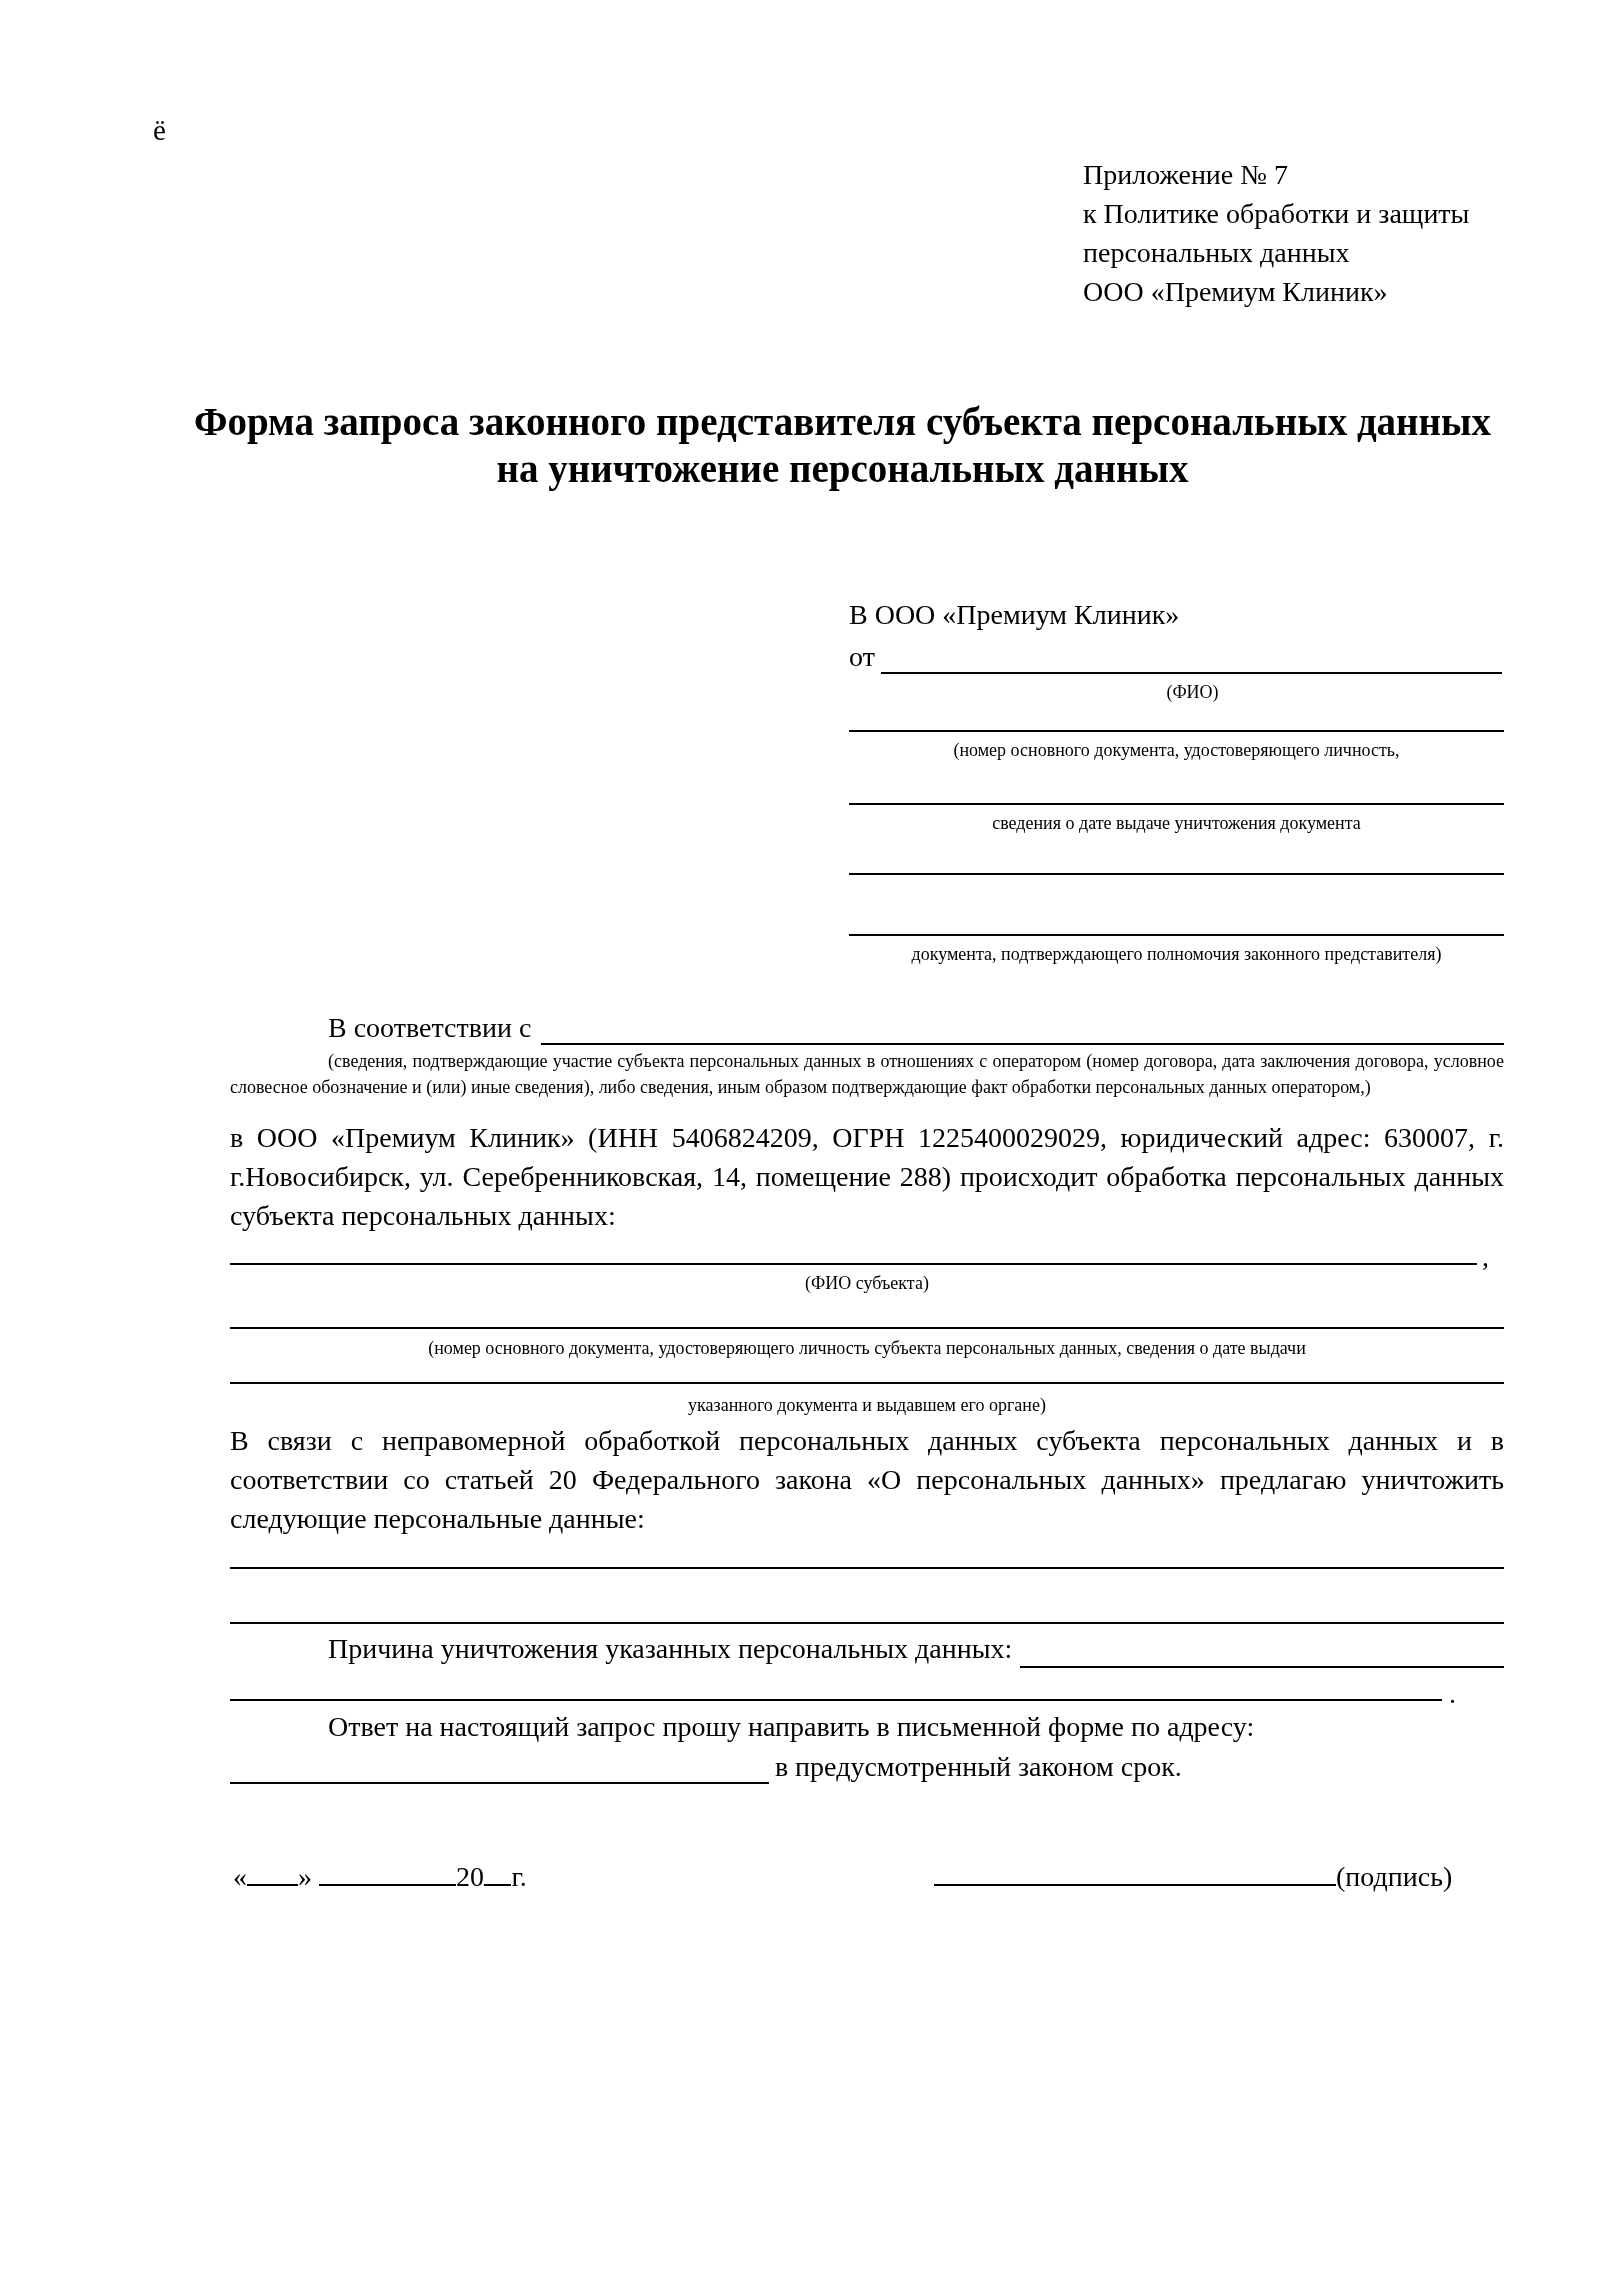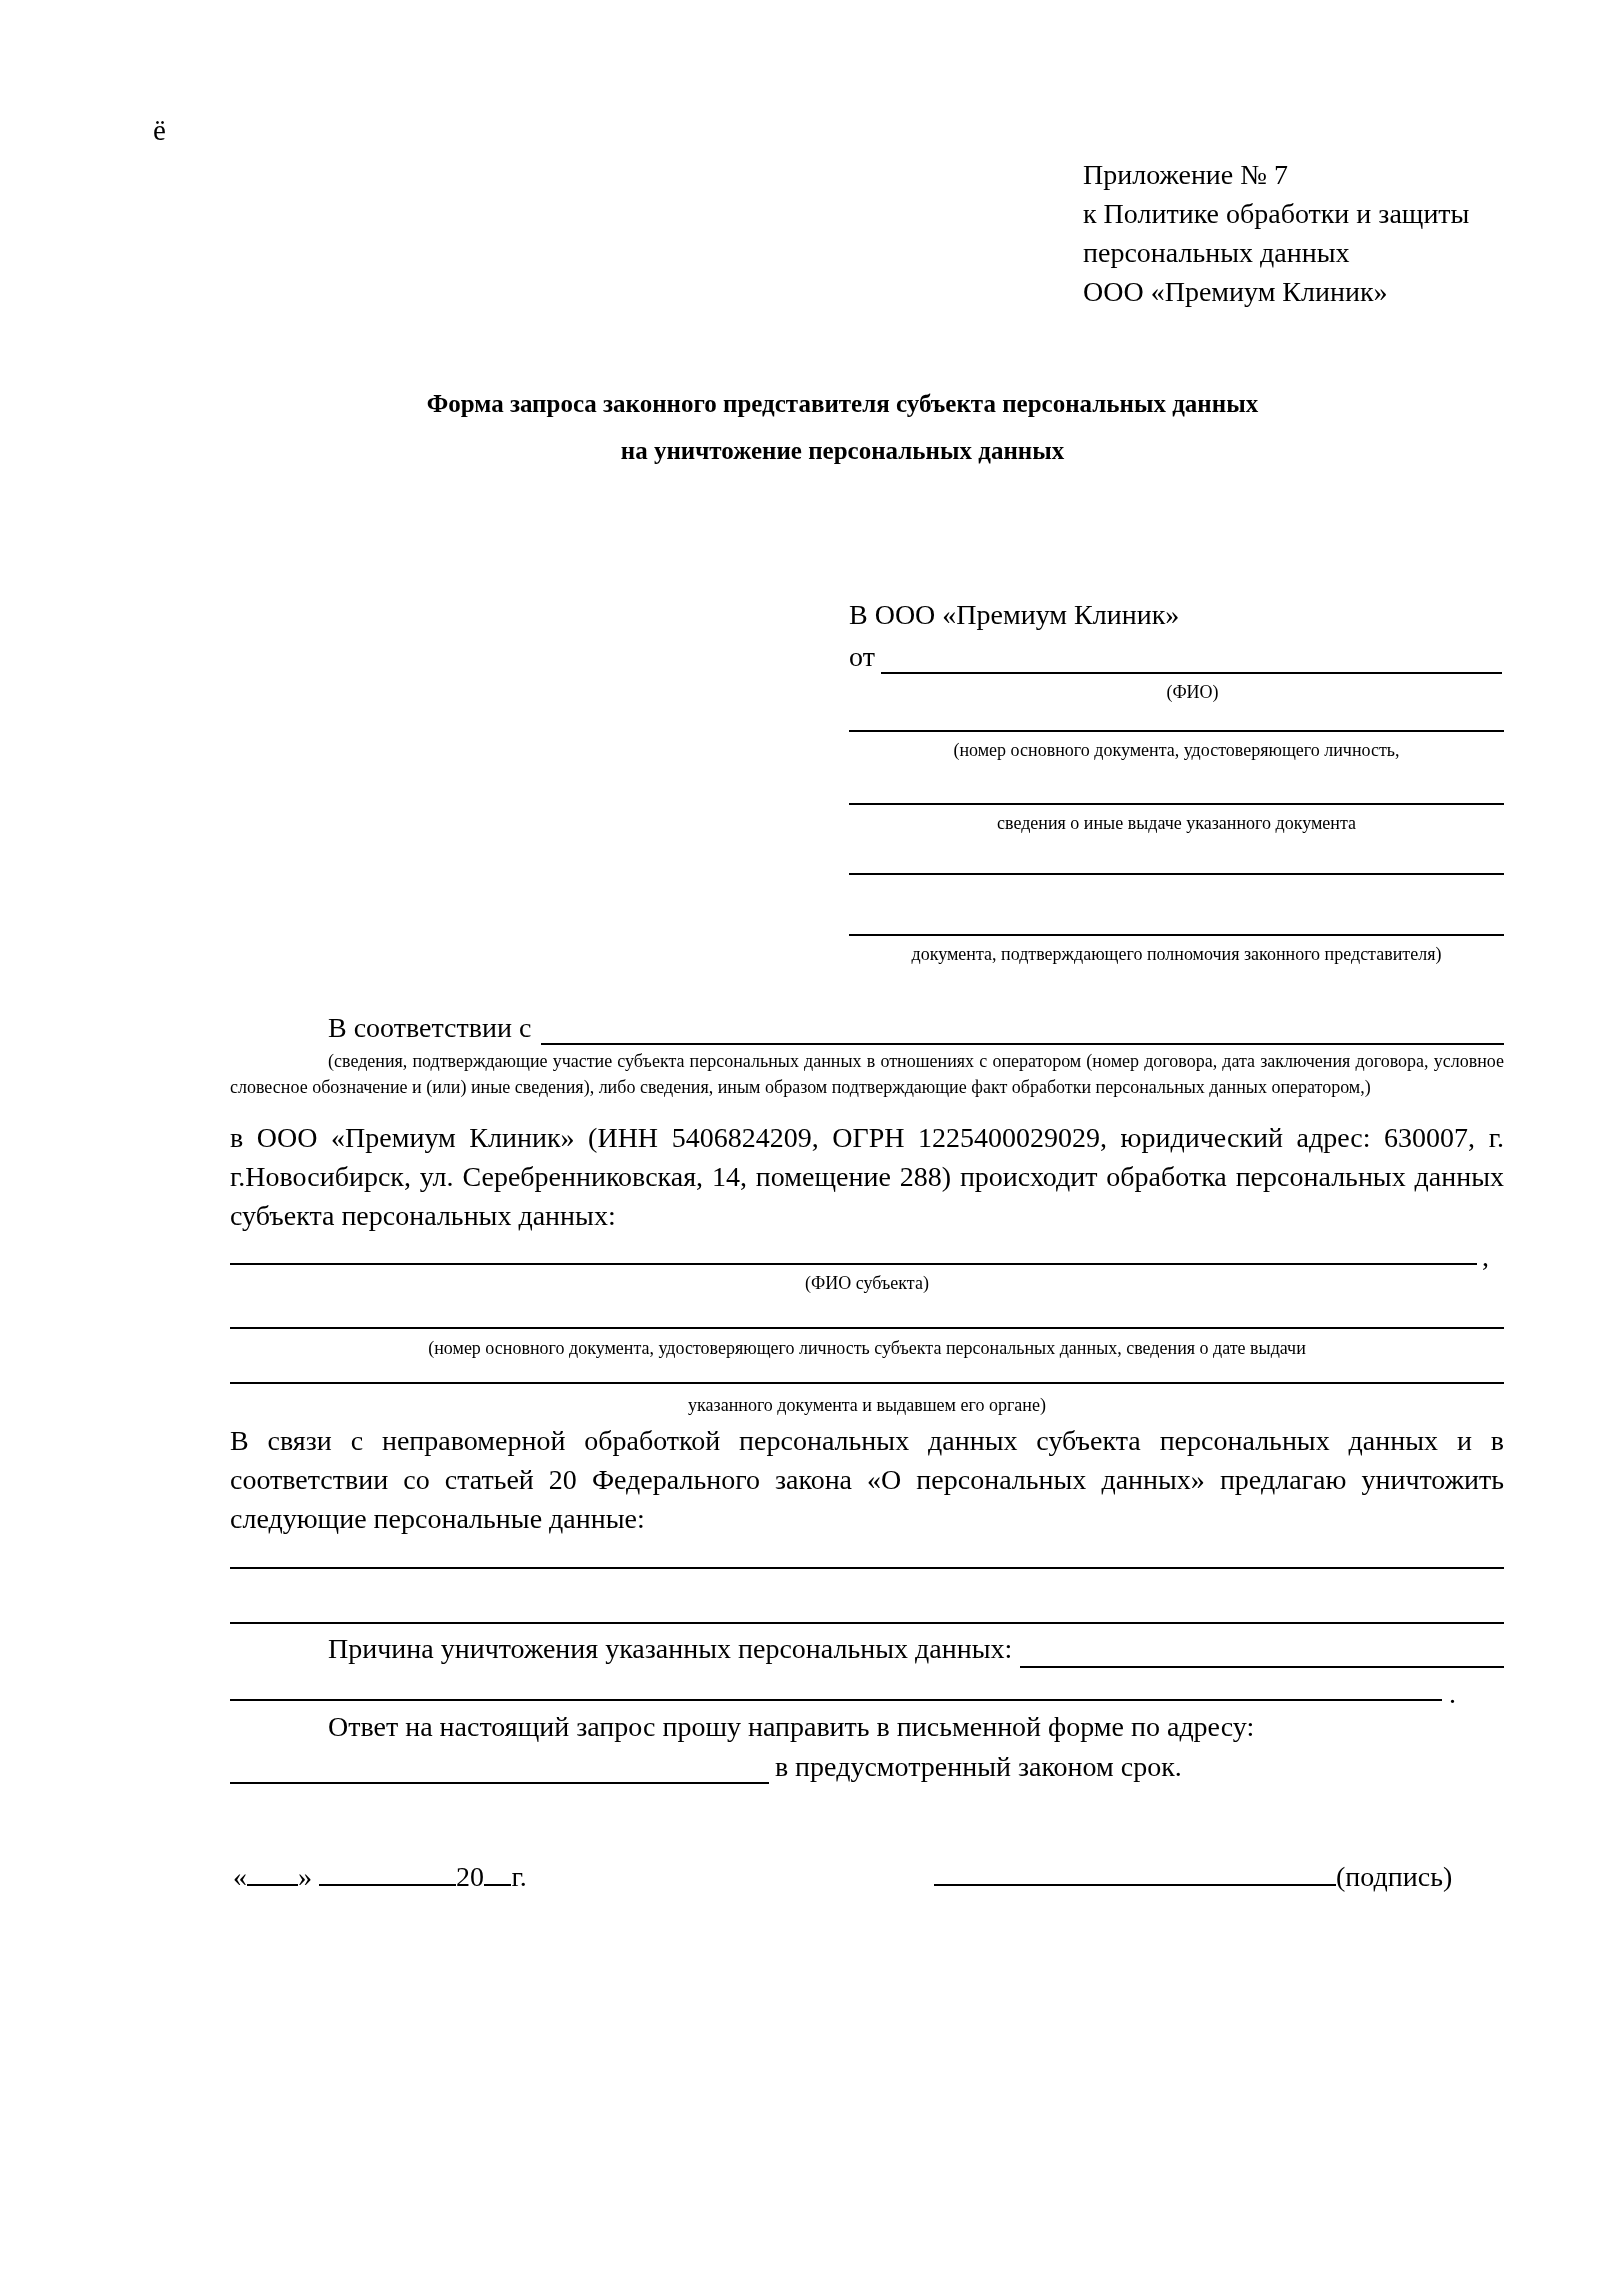--- a/index.html
+++ b/index.html
@@ -14,21 +14,21 @@
   .justify { text-align:justify; }
   .bold { font-weight:700; }
   .hr { position:absolute; height:0; border-top:2.9px solid #000; }
   .row { position:absolute; display:flex; align-items:stretch; }
   .fill { flex:1; border-bottom:2.9px solid #000; }
   .ib { display:inline-block; border-bottom:2.9px solid #000; height:29px; }
   .nowrap { white-space:nowrap; }
 
   #corner-mark { left:153px; top:114px; font-size:29px; }
   #header-block { left:1083px; top:155px; width:451px; }
-  #title-block { left:176px; top:380px; width:1333px; font-size:25px; line-height:47px; }
+  #title-block { left:176px; top:398px; width:1333px; font-size:39px; line-height:47px; }
 
   #addr-to { left:849px; top:595px; width:653px; }
   #addr-from { left:849px; top:637px; width:653px; height:37px; }
   #fio-caption { left:884px; top:680px; width:617px; }
 
   #doc-line-0 { left:849px; top:730px; width:655px; }
   #doc-cap-0  { left:849px; top:738px; width:655px; }
   #doc-line-1 { left:849px; top:803px; width:655px; }
   #doc-cap-1  { left:849px; top:811px; width:655px; }
   #doc-line-2 { left:849px; top:873px; width:655px; }
@@ -98,21 +98,21 @@
 
   <div class="row" id="addr-from">
     <span class="t">от</span>
     <div class="fill" style="margin-left:5.9px;"></div>
   </div>
   <div class="abs small center" id="fio-caption">(ФИО)</div>
 
   <div class="hr" id="doc-line-0"></div>
   <div class="abs small center" id="doc-cap-0">(номер основного документа, удостоверяющего личность,</div>
   <div class="hr" id="doc-line-1"></div>
-  <div class="abs small center" id="doc-cap-1">сведения о иные выдаче указанного документа</div>
+  <div class="abs small center" id="doc-cap-1">сведения о дате выдаче уничтожения документа</div>
   <div class="hr" id="doc-line-2"></div>
   <div class="hr" id="doc-line-3"></div>
   <div class="abs small center" id="doc-cap-3">документа, подтверждающего полномочия законного представителя)</div>
 
   <div class="row" id="accordance-row">
     <span class="t lead nowrap">В соответствии с</span>
     <div class="fill"></div>
   </div>
   <div class="abs small justify" id="accordance-caption">(сведения, подтверждающие участие субъекта персональных данных в отношениях с оператором (номер договора, дата заключения договора, условное словесное обозначение и (или) иные сведения), либо сведения, иным образом подтверждающие факт обработки персональных данных оператором,)</div>
 

